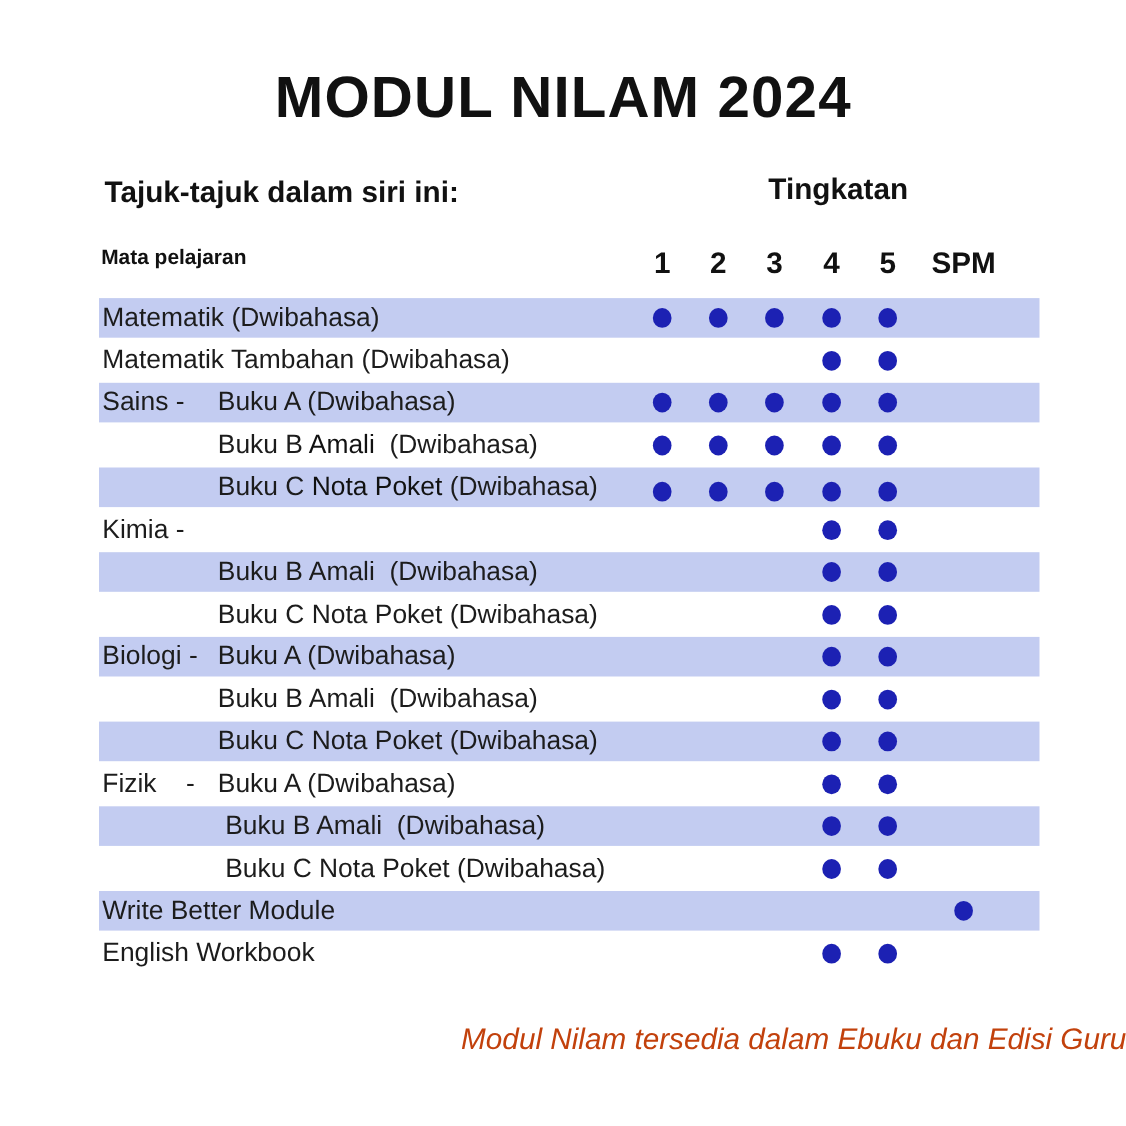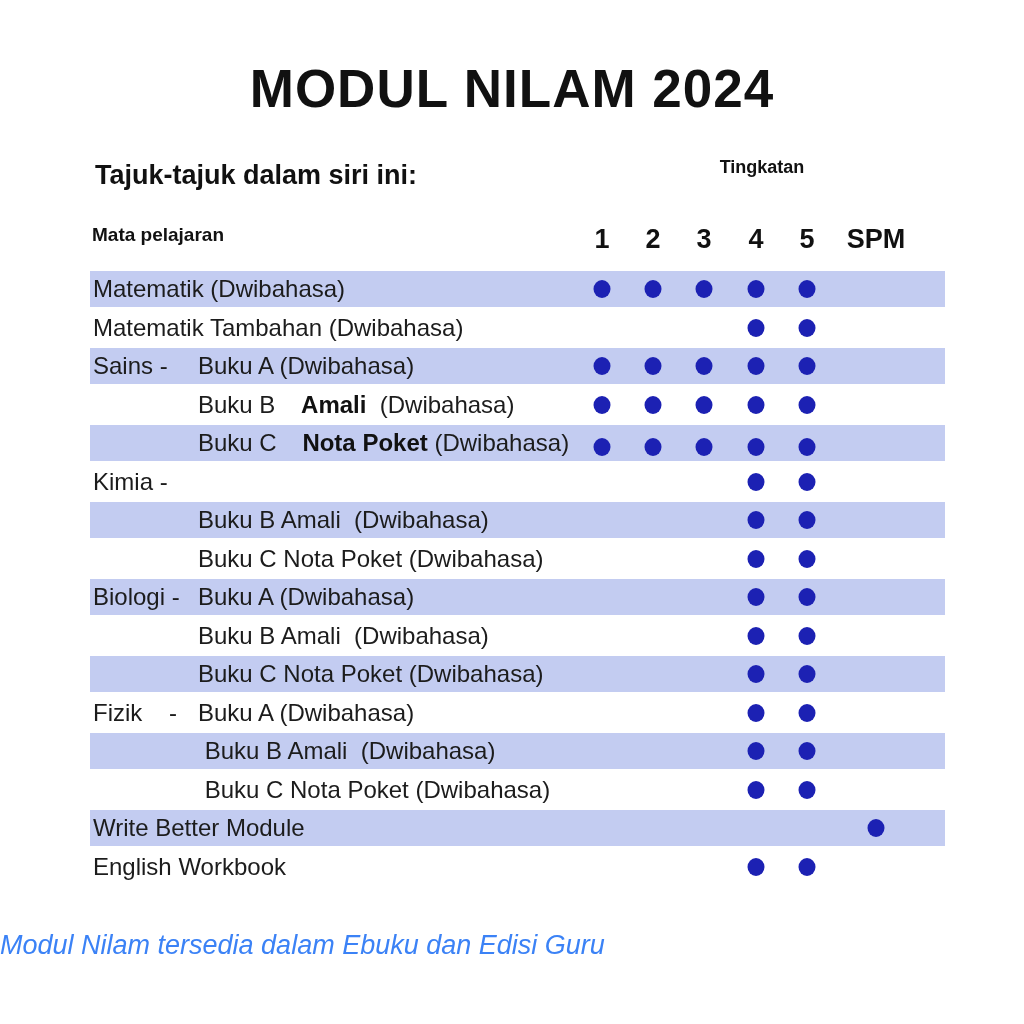--- a/index.html
+++ b/index.html
@@ -17,21 +17,21 @@
     font-size:53px;font-weight:800;letter-spacing:1px;
     color:#111111;
   }
   .subtitle-left{
     position:absolute;left:95px;top:160px;
     font-size:27px;font-weight:700;color:#111111;
   }
   .tingkatan-label{
     position:absolute;left:762px;top:157px;
     transform:translateX(-50%);
-    font-size:18px;font-weight:700;color:#111111;
+    font-size:27px;font-weight:700;color:#111111;
   }
   .subject-header{
     position:absolute;left:92px;top:224px;
     font-size:19px;font-weight:700;color:#111111;
   }
   .level-header{
     position:absolute;top:224px;
     transform:translateX(-50%);
     font-size:27px;font-weight:700;color:#111111;
     white-space:nowrap;
@@ -45,30 +45,30 @@
   .row.hl{background:var(--hl,#c3ccf1);}
   .row .subject{
     position:absolute;left:3px;top:50%;transform:translateY(-50%);
     font-size:24px;white-space:pre;color:#1c1c1c;
   }
   .row .label{
     position:absolute;left:3px;top:50%;transform:translateY(-50%);
     font-size:24px;white-space:pre;color:#1c1c1c;
   }
   .row .label.indent{left:108px;}
-  .row .label b{font-weight:700;color:#111111;margin-left:19px;}
+  .row .label b{font-weight:400;color:#111111;}
   .dot{
     position:absolute;top:50%;
     width:17px;height:18px;border-radius:50%;
     transform:translate(-50%,-50%);
     background:var(--dot,#1c21b3);
   }
   .footer{
     position:absolute;top:930px;left:0;width:100%;
-    text-align:left;font-style:italic;font-size:27px;color:#3b82f6;
+    text-align:right;font-style:italic;font-size:27px;color:#c2410c;
   }
 </style>
 </head>
 <body>
 
 <div class="page">
   <div class="title">MODUL NILAM 2024</div>
   <div class="subtitle-left">Tajuk-tajuk dalam siri ini:</div>
   <div class="tingkatan-label">Tingkatan</div>
   <div class="subject-header">Mata pelajaran</div>

